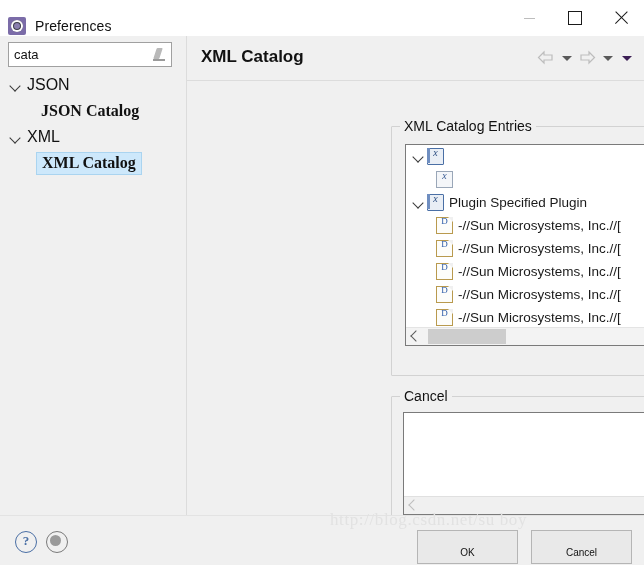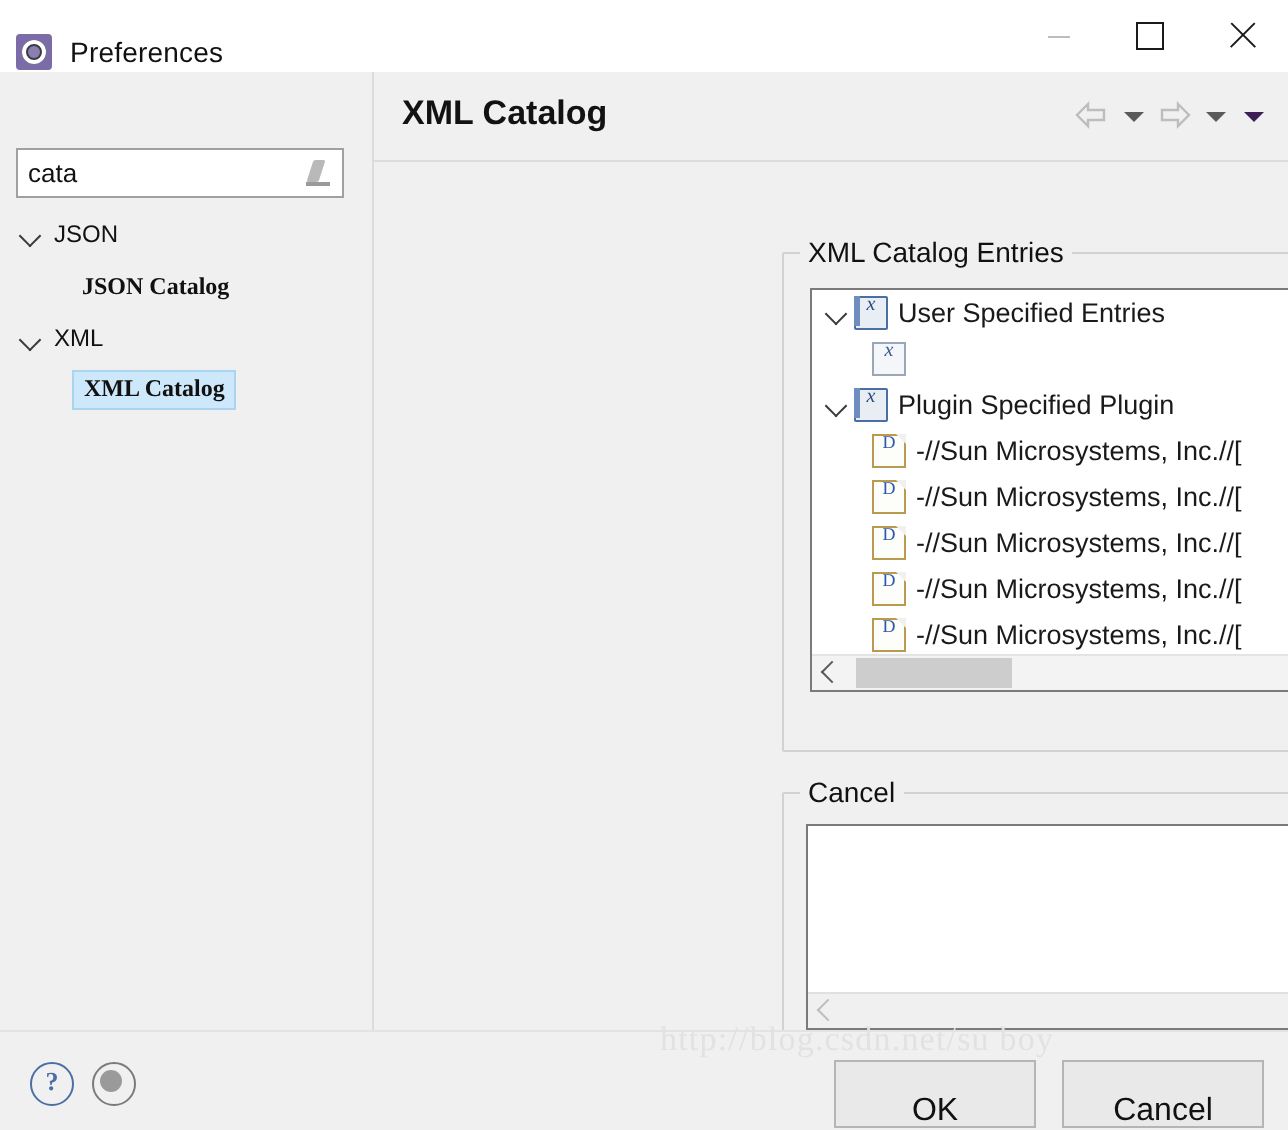--- a/index.html
+++ b/index.html
@@ -46,21 +46,20 @@
   .win-close::after{transform:rotate(-45deg);}
 
   
   .dialog-body{
     position:absolute;left:0;top:36px;right:0;bottom:49px;
     background:#f0f0f0;
   }
   .sidebar{
     position:absolute;left:0;top:0;width:186px;bottom:0;
     background:#f0f0f0;
-    margin-top:32px;
   }
   .divider-v{
     position:absolute;left:186px;top:0;bottom:0;width:1px;background:#dcdcdc;
   }
   .search-wrap{
     position:absolute;left:8px;top:6px;width:162px;height:23px;
     background:#fff;border:1px solid #a0a0a0;
     display:flex;align-items:center;
   }
   .search-input{
@@ -75,21 +74,21 @@
     content:"";position:absolute;left:3px;top:1px;width:6px;height:11px;
     background:#b9b9b9;transform:skewX(-18deg);border-radius:1px;
   }
   .clear-icon::after{
     content:"";position:absolute;left:1px;top:12px;width:12px;height:1.5px;background:#9a9a9a;
   }
 
   .tree{position:absolute;left:0;top:36px;right:1px;}
   .tree-row{
     height:26px;display:flex;align-items:center;padding-left:8px;
-    font-size:12px;color:#111;
+    font-size:16px;color:#111;
   }
   .twisty{
     width:16px;height:16px;position:relative;flex:none;margin-right:3px;
   }
   .twisty::before{
     content:"";position:absolute;left:3px;top:5px;width:7px;height:7px;
     border-right:1.6px solid #3a3a3a;border-bottom:1.6px solid #3a3a3a;
     transform:rotate(45deg);
   }
   .tree-label{white-space:nowrap;}
@@ -222,21 +221,21 @@
     position:absolute;left:46px;top:15px;width:20px;height:20px;
     border:1.5px solid #7a7a7a;border-radius:50%;
   }
   .record-icon::before{
     content:"";position:absolute;left:3px;top:3px;width:11px;height:11px;
     border-radius:50%;background:#9a9a9a;
   }
   .footer-btn{
     position:absolute;top:14px;height:27px;width:101px;
     background:#e9e9e9;border:1px solid #b5b5b5;
-    font-family:"Liberation Sans", sans-serif;font-size:16px;color:#111;
+    font-family:"Liberation Sans", sans-serif;font-size:10px;color:#111;
     cursor:pointer;padding:16px;
   }
   #ok-button{right:126px;}
   #cancel-button{right:12px;margin-left:34px;}
   .watermark{
     position:absolute;left:330px;top:510px;
     font-family:"Liberation Serif", serif;font-size:17px;
     color:#e2e2e2;letter-spacing:.6px;white-space:nowrap;
     pointer-events:none;z-index:5;
   }
@@ -311,21 +310,20 @@
 
     <div class="group" id="entries-group">
       <div class="group-box"></div>
       <div class="group-title">XML Catalog Entries</div>
 
       <div class="tree-widget">
         <div class="tw-rows">
           <div class="tw-row">
             <div class="tw-twisty"></div>
             <div class="ico ico-cat"></div>
-            <span>User Specified Entries</span>
           </div>
           <div class="tw-row indent">
             <div class="ico ico-x"></div>
           </div>
           <div class="tw-row">
             <div class="tw-twisty"></div>
             <div class="ico ico-cat"></div>
             <span>Plugin Specified Plugin</span>
           </div>
           <div class="tw-row indent">

